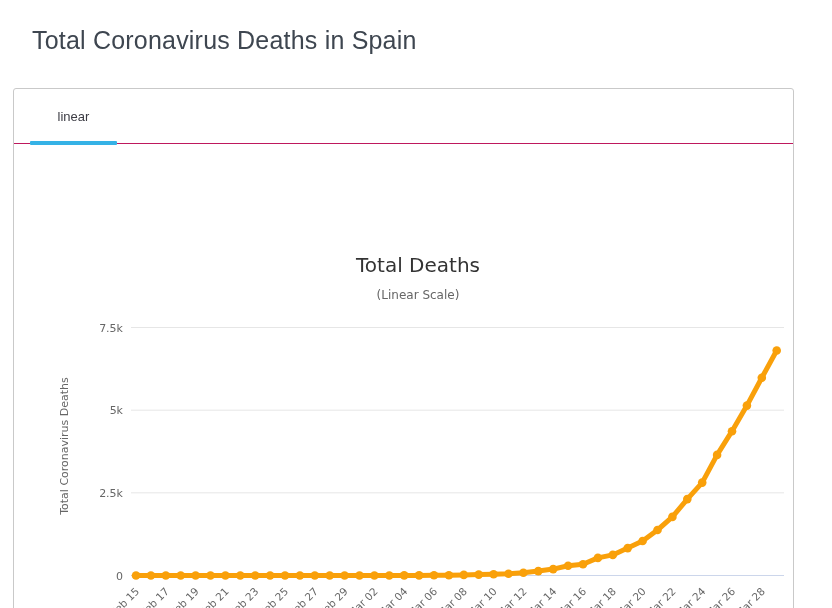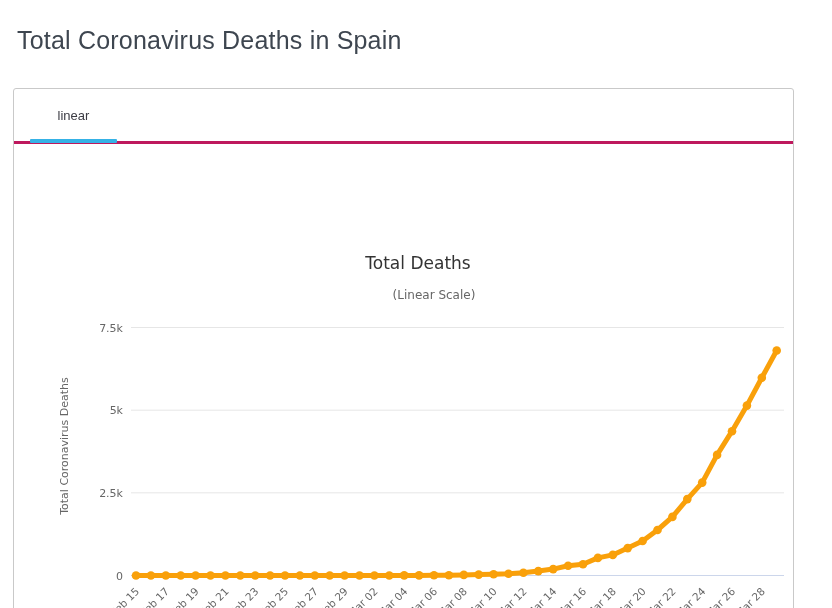--- a/index.html
+++ b/index.html
@@ -2,50 +2,50 @@
 <html><head>
 <meta charset="utf-8">
 <style>
   html,body{margin:0;padding:0;}
   body{
     width:832px;height:608px;position:relative;overflow:hidden;
     background:#ffffff;
     font-family:"Liberation Sans", sans-serif;
   }
   .page-title{
-    position:absolute;left:17px;top:26px;margin:0;
+    position:absolute;left:32px;top:26px;margin:0;
     font-size:25px;font-weight:400;color:#3e4650;letter-spacing:.2px;
   }
   .card{
     position:absolute;left:13px;top:88px;width:781px;height:540px;
     border:1.5px solid #c9c9c9;border-radius:3px;background:#fff;
     box-sizing:border-box;
   }
   .tabbar{
-    position:relative;height:55px;border-bottom:3px solid #be185d;
+    position:relative;height:55px;border-bottom:1px solid #be185d;
     display:flex;align-items:center;padding-left:16px;box-sizing:border-box;
   }
   .tab{
     position:relative;height:100%;display:flex;align-items:center;justify-content:center;
     font-size:13px;color:#7c7c7c;cursor:pointer;
   }
   .tab.t-linear{width:87px;}
   .tab.t-log{width:97px;margin-left:14px;}
   .tab.active{color:#3c3c44;}
   .tab .underline{
     position:absolute;left:0;right:0;bottom:-2px;height:4px;border-radius:1px;
     display:none;
   }
   .tab.active .underline{display:block;}
   .chart-title{
     position:absolute;left:16px;top:164px;width:776px;text-align:center;
-    font-family:"DejaVu Sans", sans-serif;font-size:17px;color:#333333;
+    font-family:"DejaVu Sans", sans-serif;font-size:20px;color:#333333;
   }
   .chart-subtitle{
-    position:absolute;left:32px;top:199px;width:776px;text-align:center;
+    position:absolute;left:16px;top:199px;width:776px;text-align:center;
     font-family:"DejaVu Sans", sans-serif;font-size:12px;color:#666666;
   }
   svg#plot{
     position:absolute;left:16px;top:150px;
     font-family:"DejaVu Sans", sans-serif;
   }
 </style>
 </head>
 <body>
 

